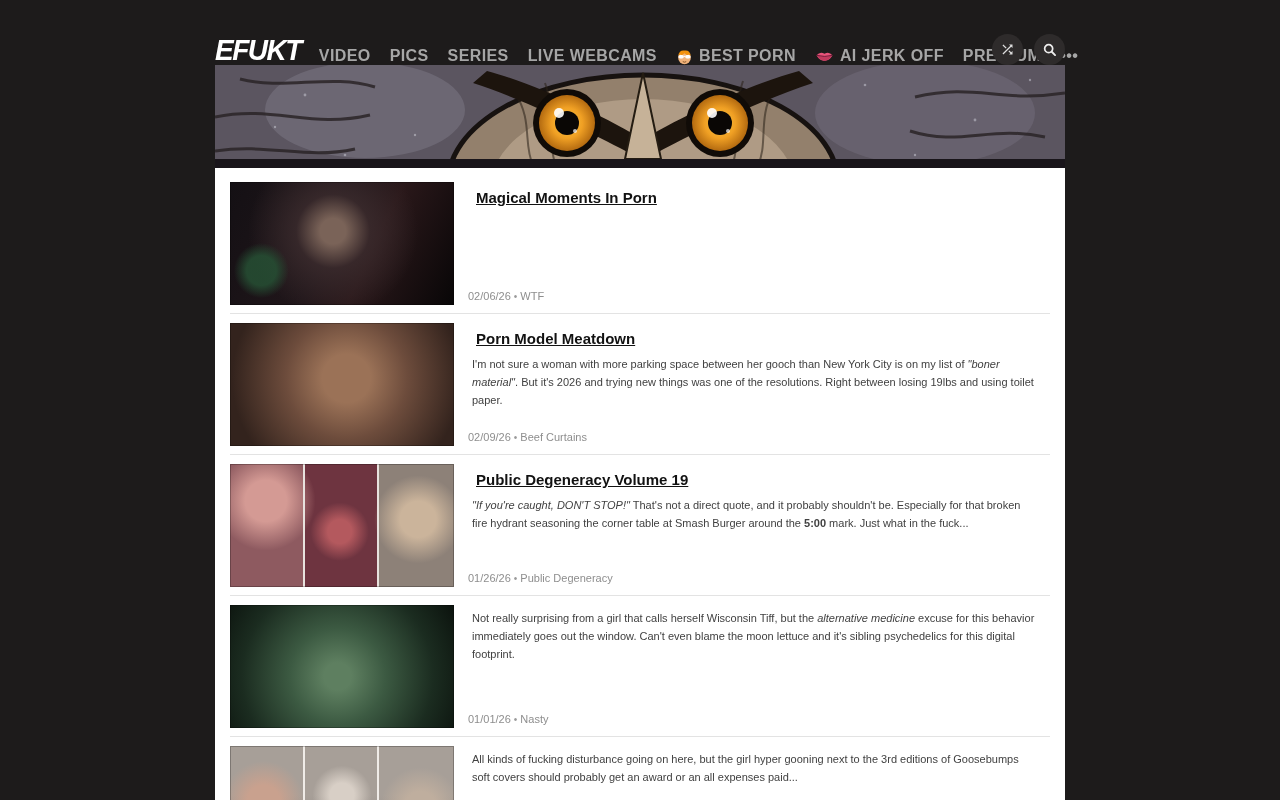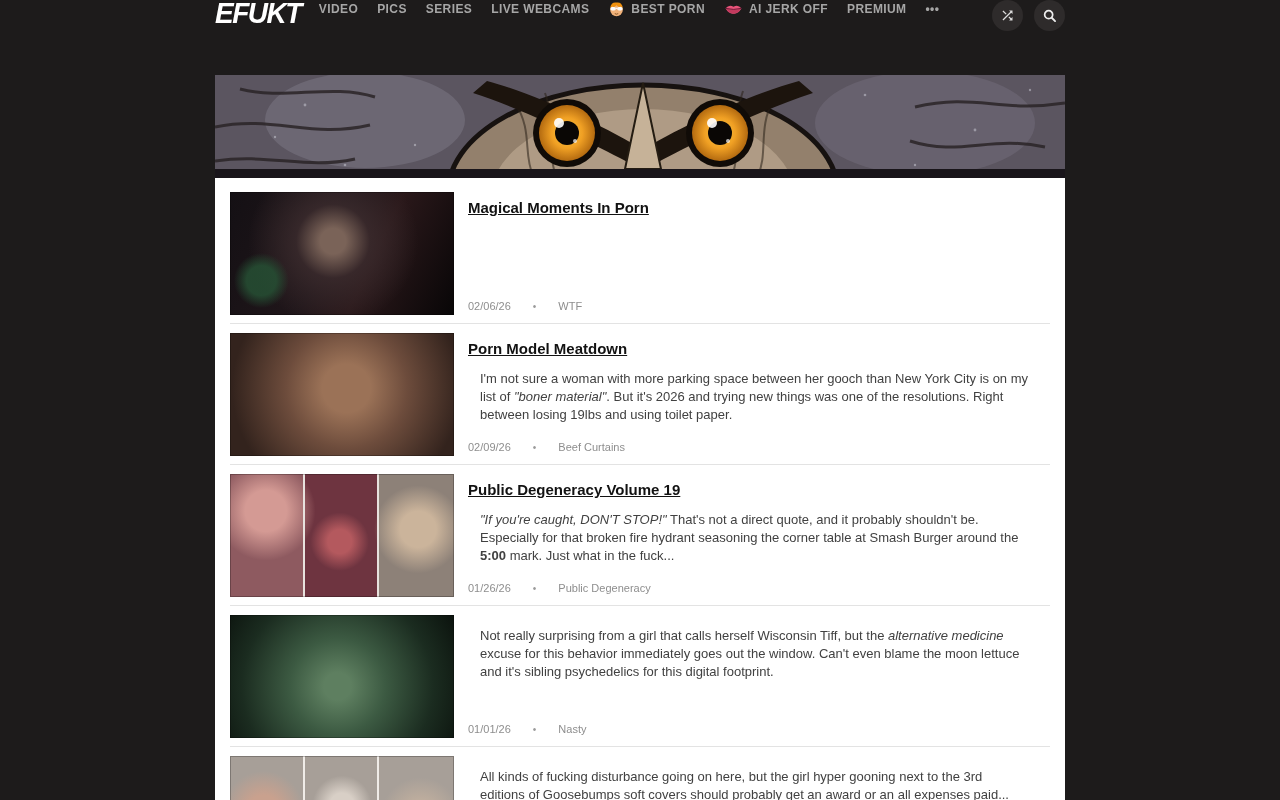--- a/index.html
+++ b/index.html
@@ -4,29 +4,29 @@
 <style>
   html,body{margin:0;padding:0}
   body{
     width:1280px;height:800px;overflow:hidden;
     background:#1d1b1b;
     font-family:"Liberation Sans",sans-serif;
   }
   .col{width:850px;margin:0 auto}
 
   
-  .header{height:75px;display:flex;align-items:flex-start}
+  .header{height:65px;display:flex;align-items:flex-end}
   .logo{
     color:#fff;font-size:28px;font-weight:bold;font-style:italic;
     letter-spacing:-1.5px;text-decoration:none;margin-right:18px;line-height:1;
     transform:scaleY(1.05);
   }
   .nav{display:flex;align-items:center;gap:19px;flex:1;min-width:0}
   .nav-item{
-    color:#a6a6a6;font-size:12px;font-weight:bold;letter-spacing:.4px;
+    color:#a6a6a6;font-size:16px;font-weight:bold;letter-spacing:.4px;
     text-decoration:none;display:flex;align-items:center;gap:6px;white-space:nowrap;
   }
   .nav-ico{display:flex;align-items:center}
   .actions{display:flex;gap:11px;margin-left:auto}
   .circle-btn{
     width:31px;height:31px;border-radius:50%;background:#2e2b2b;border:none;
     display:flex;align-items:center;justify-content:center;cursor:pointer;padding:0;
   }
 
   
@@ -57,26 +57,26 @@
       linear-gradient(90deg,#8e5a60 0 33%, #6e3440 33% 66%, #8d8178 66%);}
   .t4{background:
       radial-gradient(circle at 48% 58%, #5e7f60 0 10%, #3c5a42 35%, #1b2c20 70%, #0b120d);}
   .t5{background:
       linear-gradient(90deg, rgba(0,0,0,0) 0 32.7%, #f0ece8 32.7% 33.3%, rgba(0,0,0,0) 33.3% 65.7%, #f0ece8 65.7% 66.3%, rgba(0,0,0,0) 66.3%),
       radial-gradient(circle at 15% 45%, #c9a18e 0 8%, rgba(0,0,0,0) 20%),
       radial-gradient(circle at 50% 40%, #d8cfc6 0 9%, rgba(0,0,0,0) 22%),
       radial-gradient(circle at 85% 50%, #bfae9e 0 8%, rgba(0,0,0,0) 20%),
       linear-gradient(180deg,#a79f98 0 40%, #878078);}
   .body{position:relative;flex:1;min-width:0;padding-bottom:17px}
-  .item h2{margin:0 0 7px;line-height:1.05}
+  .item h2{margin:0 8px 7px;line-height:1.05}
   .title{color:#121212;font-size:15px;font-weight:bold;text-decoration:underline}
-  .desc{margin:12px;font-size:13px;line-height:18px;color:#414141;padding-right:8px}
+  .desc{margin:4px;font-size:11px;line-height:18px;color:#414141;padding-right:8px}
   .meta{
     position:absolute;left:0;bottom:3px;font-size:11px;color:#8e8e8e;
-    display:flex;gap:22px;align-items:center;white-space:nowrap;
+    display:flex;gap:3px;align-items:center;white-space:nowrap;
   }
   .meta a{color:#8e8e8e;text-decoration:none}
   .meta .dot{font-size:10px;color:#9a9a9a}
 </style>
 </head>
 <body>
 
 <div class="col header">
   <a href="#" class="logo">EFUKT</a>
   <nav class="nav">

